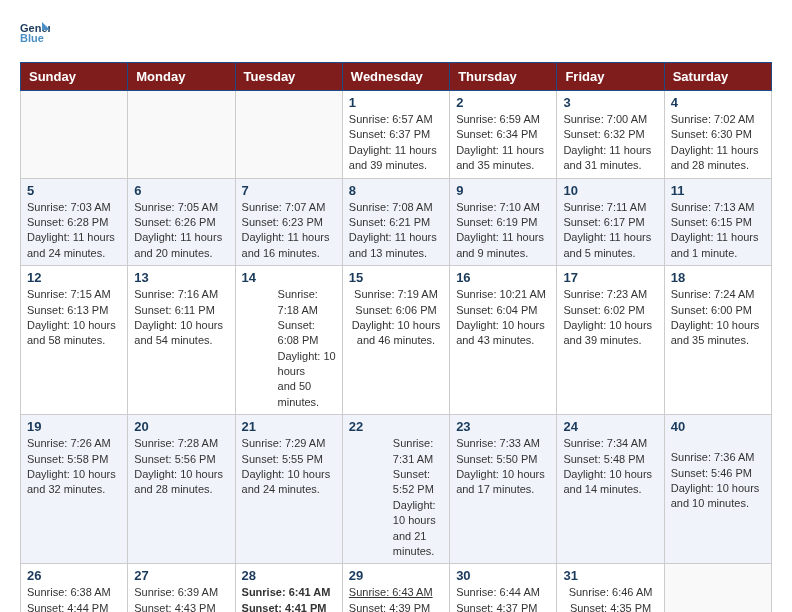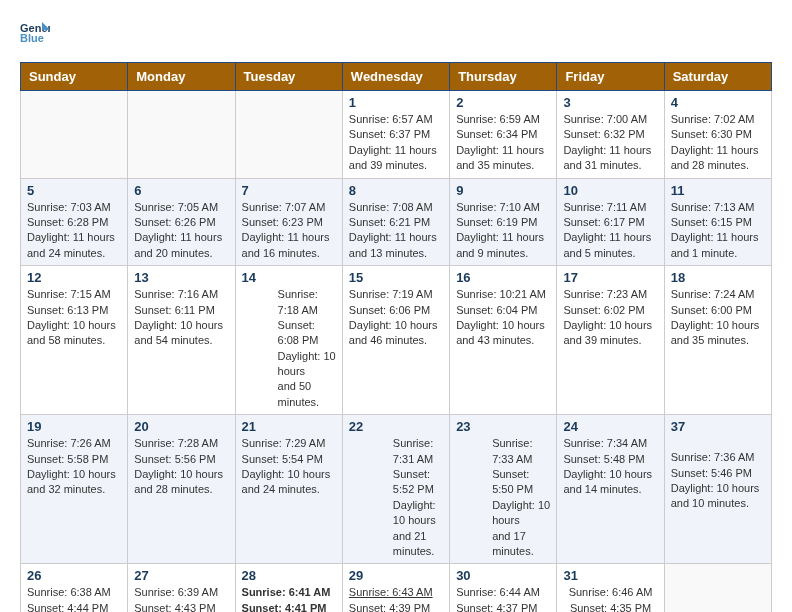--- a/index.html
+++ b/index.html
@@ -41,21 +41,21 @@
     .location-title {
       font-size: 16px;
       color: #333;
     }
     .calendar {
       width: 100%;
       border-collapse: collapse;
       border: 1px solid #ccc;
     }
     .calendar th {
-      background-color: #a16207;
+      background-color: #7f1d1d;
       color: #fff;
       text-align: left;
       padding: 6px 8px;
       font-size: 13px;
       font-weight: bold;
       border: 1px solid #1e4a8a;
     }
     .calendar td {
       border: 1px solid #ccc;
       vertical-align: top;
@@ -218,21 +218,21 @@
         </td>
         <td>
           <div class="day-number">14</div>
           <div class="day-info" style="white-space: pre-line; margin-left: 36px;">Sunrise: 7:18 AM
 Sunset: 6:08 PM
 Daylight: 10 hours
 and 50 minutes.</div>
         </td>
         <td>
           <div class="day-number">15</div>
-          <div class="day-info" style="white-space: pre-line;">Sunrise: 7:19 AM
+          <div class="day-info" style="white-space: pre-line; text-align: center;">Sunrise: 7:19 AM
 Sunset: 6:06 PM
 Daylight: 10 hours
 and 46 minutes.</div>
         </td>
         <td>
           <div class="day-number">16</div>
           <div class="day-info" style="white-space: pre-line;">Sunrise: 10:21 AM
 Sunset: 6:04 PM
 Daylight: 10 hours
 and 43 minutes.</div>
@@ -263,47 +263,47 @@
         <td>
           <div class="day-number">20</div>
           <div class="day-info" style="white-space: pre-line;">Sunrise: 7:28 AM
 Sunset: 5:56 PM
 Daylight: 10 hours
 and 28 minutes.</div>
         </td>
         <td>
           <div class="day-number">21</div>
           <div class="day-info" style="white-space: pre-line;">Sunrise: 7:29 AM
-Sunset: 5:54 PM
+Sunset: 5:55 PM
 Daylight: 10 hours
 and 24 minutes.</div>
         </td>
         <td>
           <div class="day-number">22</div>
           <div class="day-info" style="white-space: pre-line; margin-left: 44px;">Sunrise: 7:31 AM
 Sunset: 5:52 PM
 Daylight: 10 hours
 and 21 minutes.</div>
         </td>
         <td>
           <div class="day-number">23</div>
-          <div class="day-info" style="white-space: pre-line; margin-left: 36px;">Sunrise: 7:33 AM
+          <div class="day-info" style="white-space: pre-line;">Sunrise: 7:33 AM
 Sunset: 5:50 PM
 Daylight: 10 hours
 and 17 minutes.</div>
         </td>
         <td>
           <div class="day-number">24</div>
           <div class="day-info" style="white-space: pre-line;">Sunrise: 7:34 AM
 Sunset: 5:48 PM
 Daylight: 10 hours
 and 14 minutes.</div>
         </td>
         <td>
-          <div class="day-number">37</div>
+          <div class="day-number">40</div>
           <div class="day-info" style="white-space: pre-line; margin-top: 16px;">Sunrise: 7:36 AM
 Sunset: 5:46 PM
 Daylight: 10 hours
 and 10 minutes.</div>
         </td>
       </tr>
       <tr>
         <td>
           <div class="day-number">26</div>
           <div class="day-info" style="white-space: pre-line;">Sunrise: 6:38 AM

